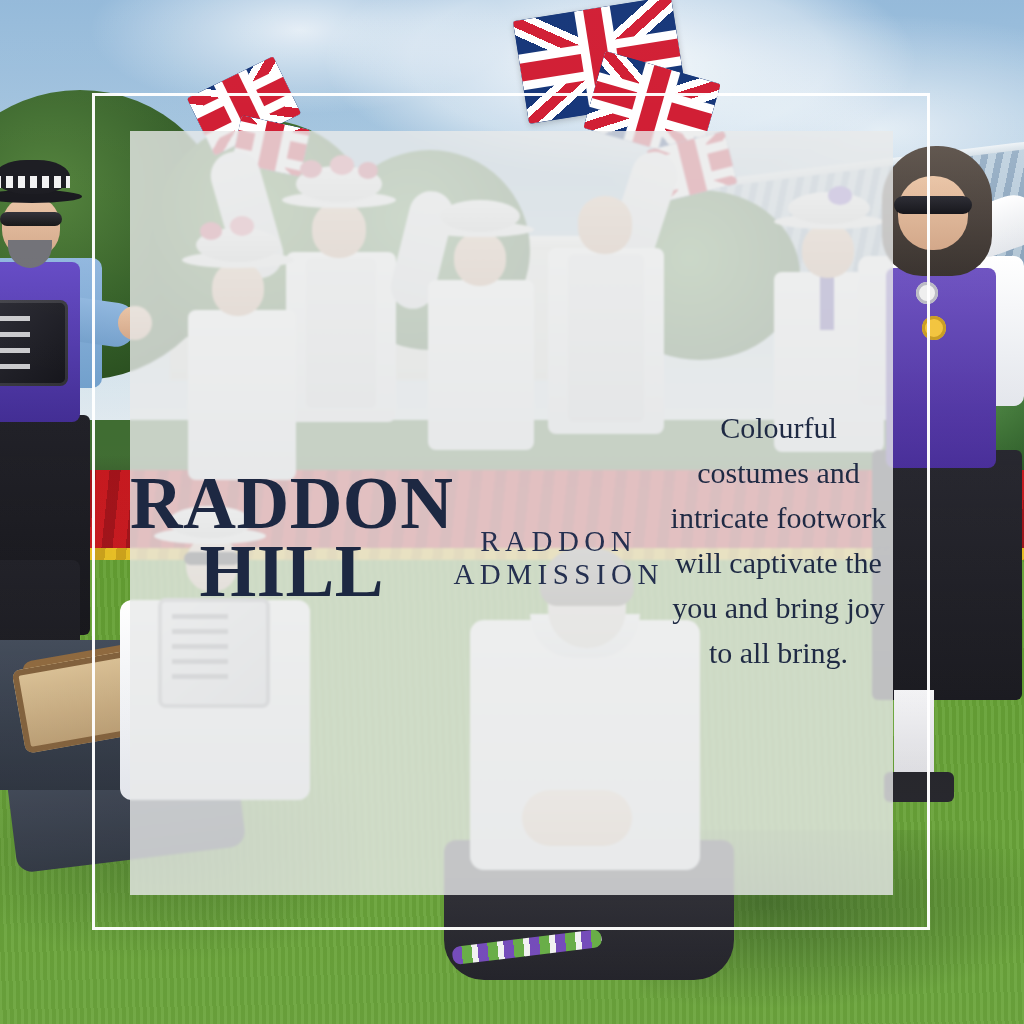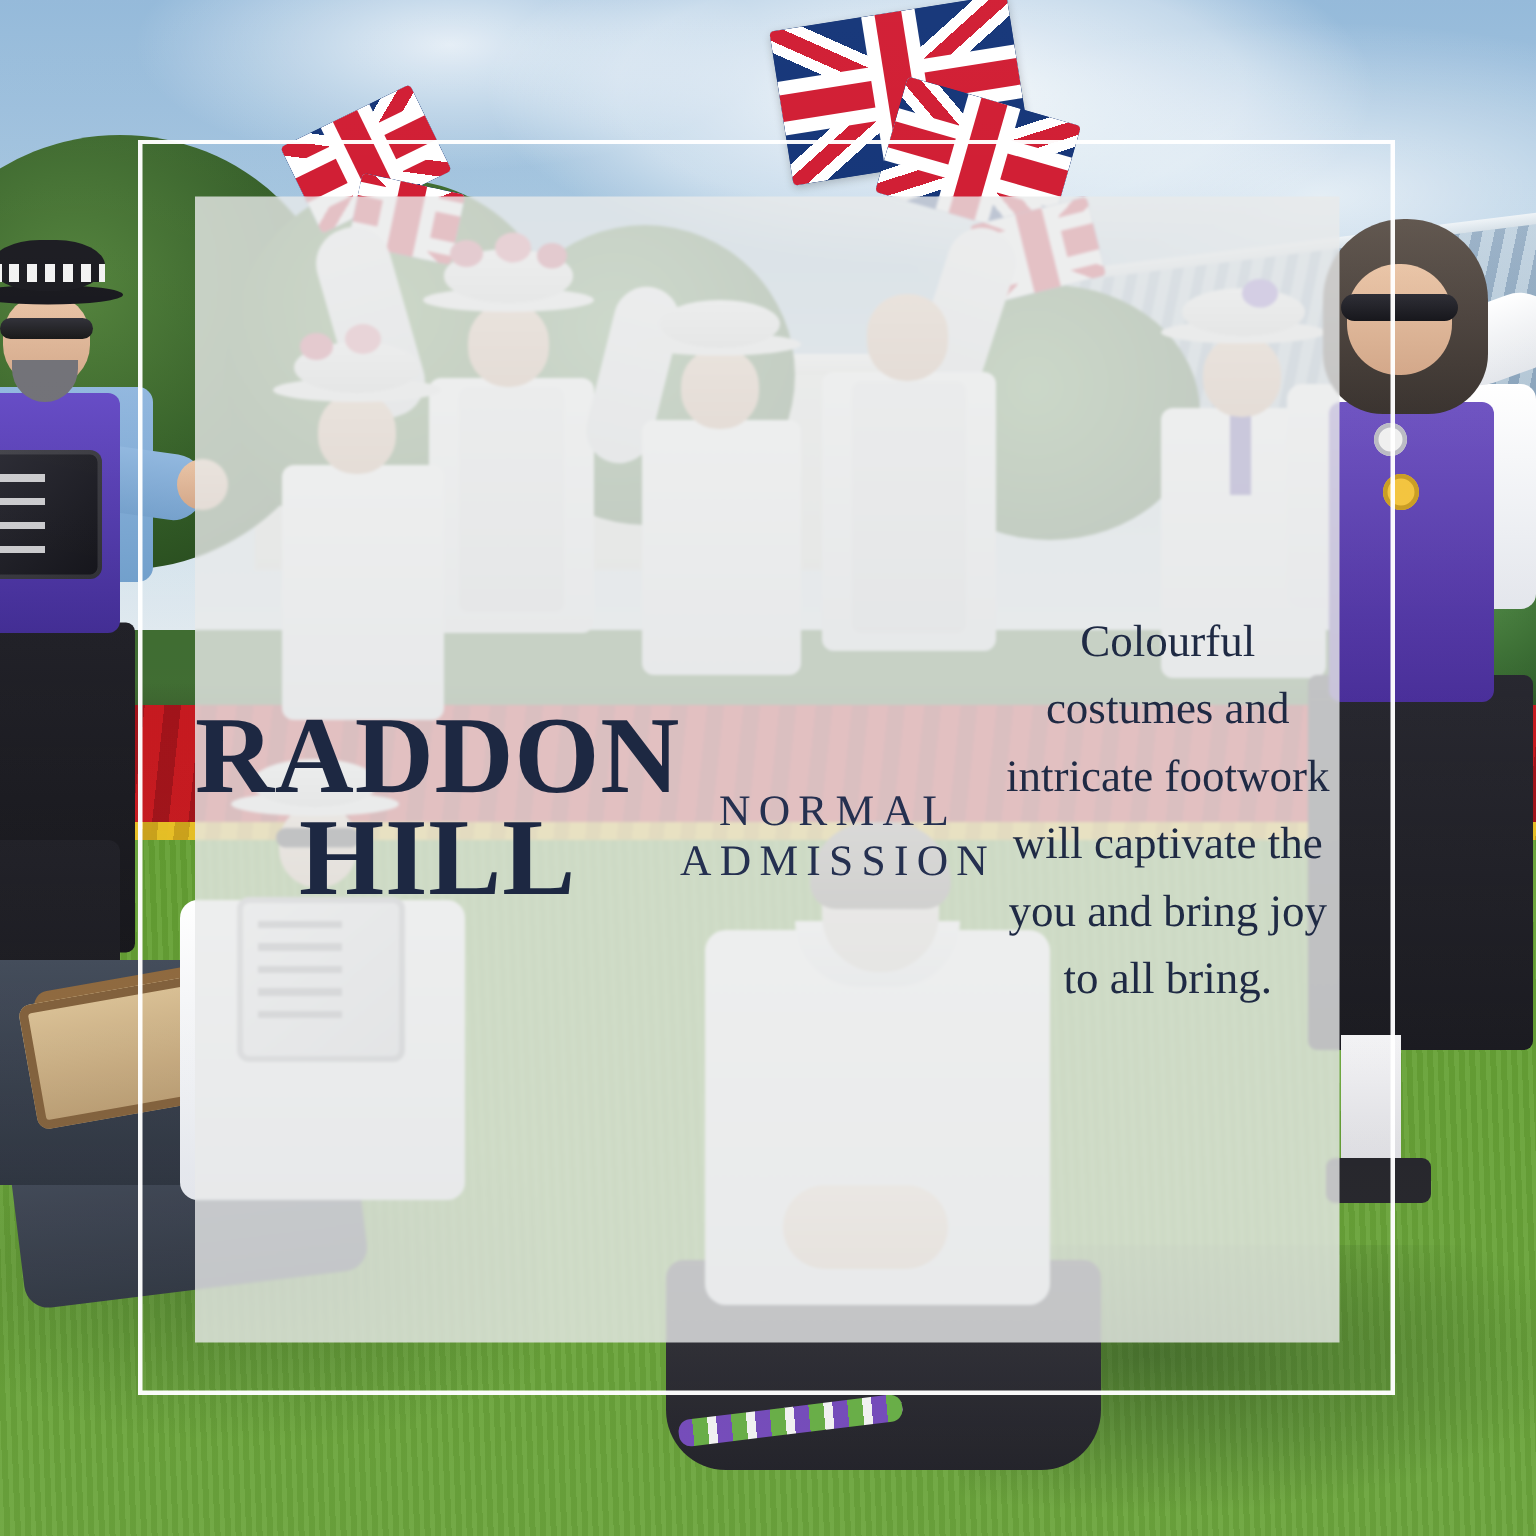--- a/index.html
+++ b/index.html
@@ -436,17 +436,17 @@
   </div>
 
   <div class="inner-panel"></div>
 
   <div class="outer-frame"></div>
 
   <div class="content">
     <h1 class="title">
       <span>RADDON HILL</span>
     </h1>
-    <div class="kicker">NORMAL ADMISSION</div>
+    <div class="kicker">RADDON ADMISSION</div>
     <p class="blurb">Colourful costumes and intricate footwork will captivate the you and bring joy to all bring.</p>
   </div>
 
 </div>
 
 </body></html>

